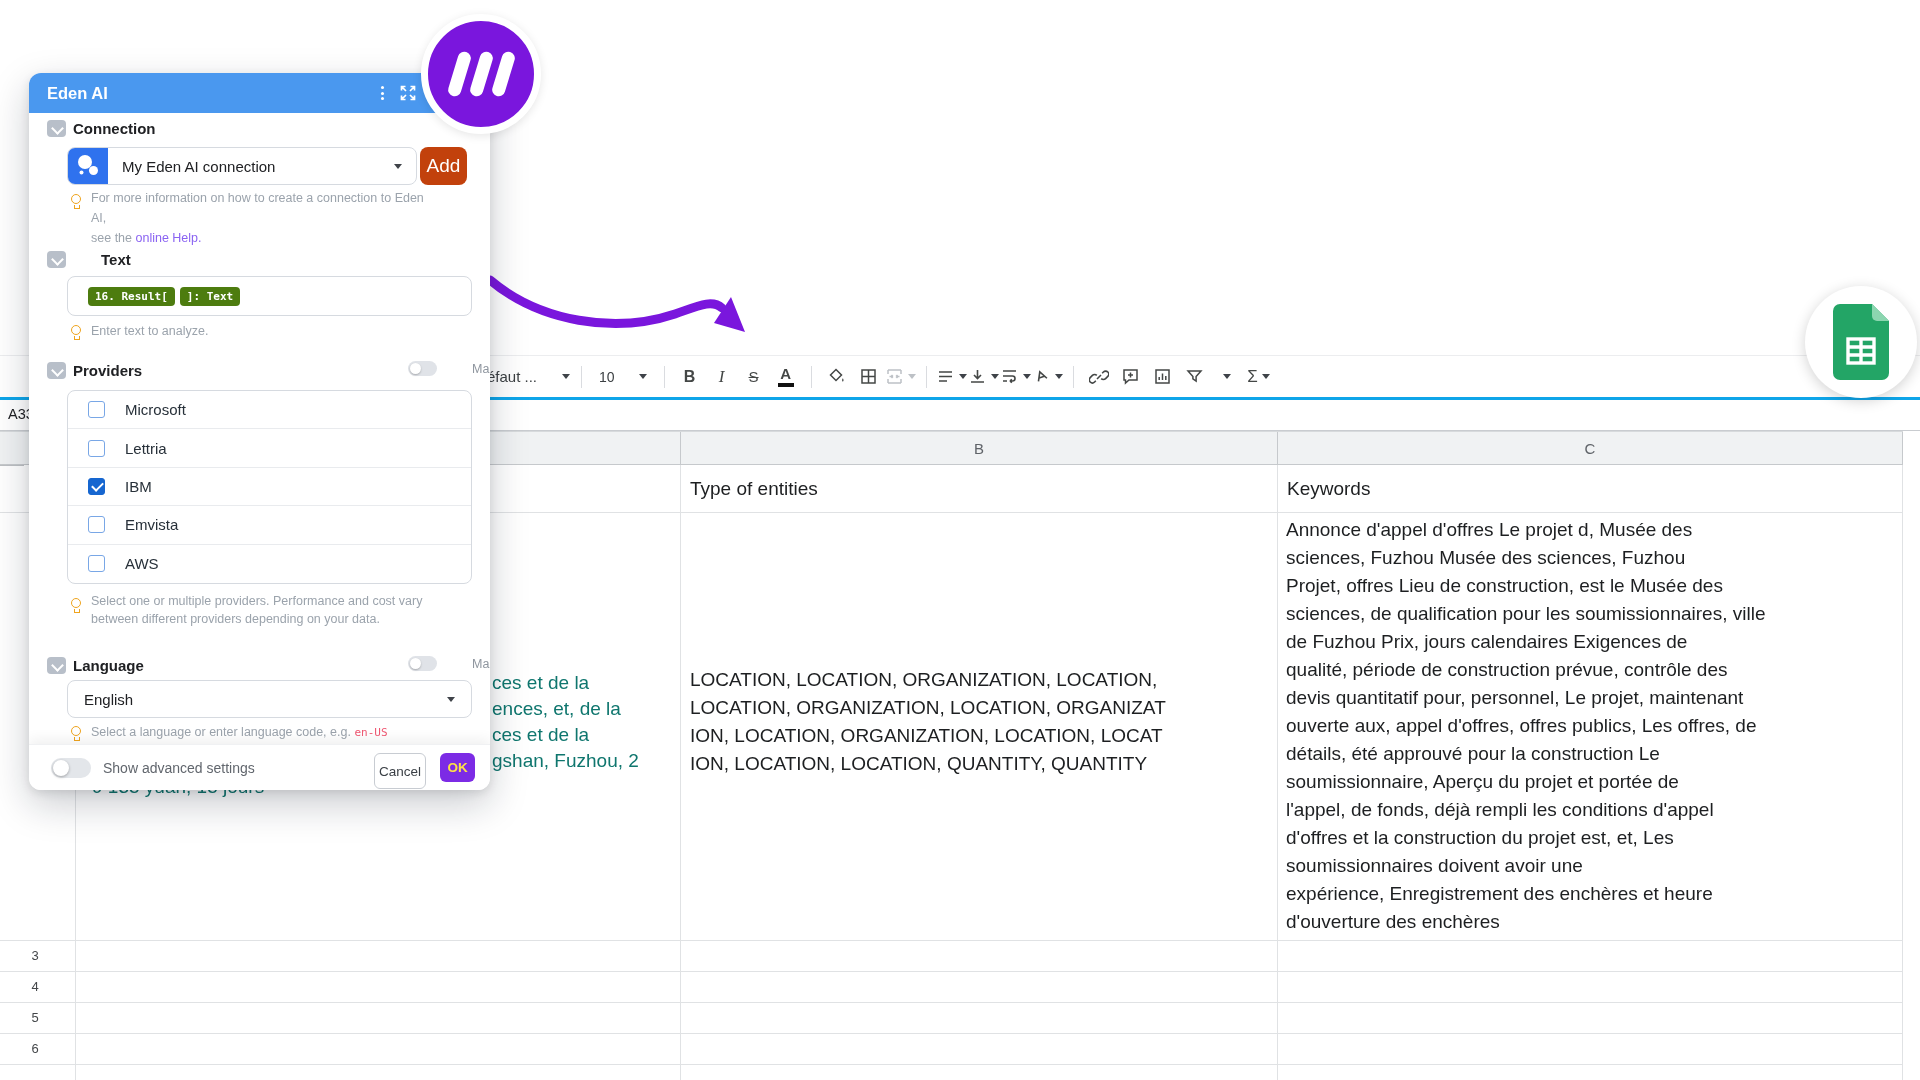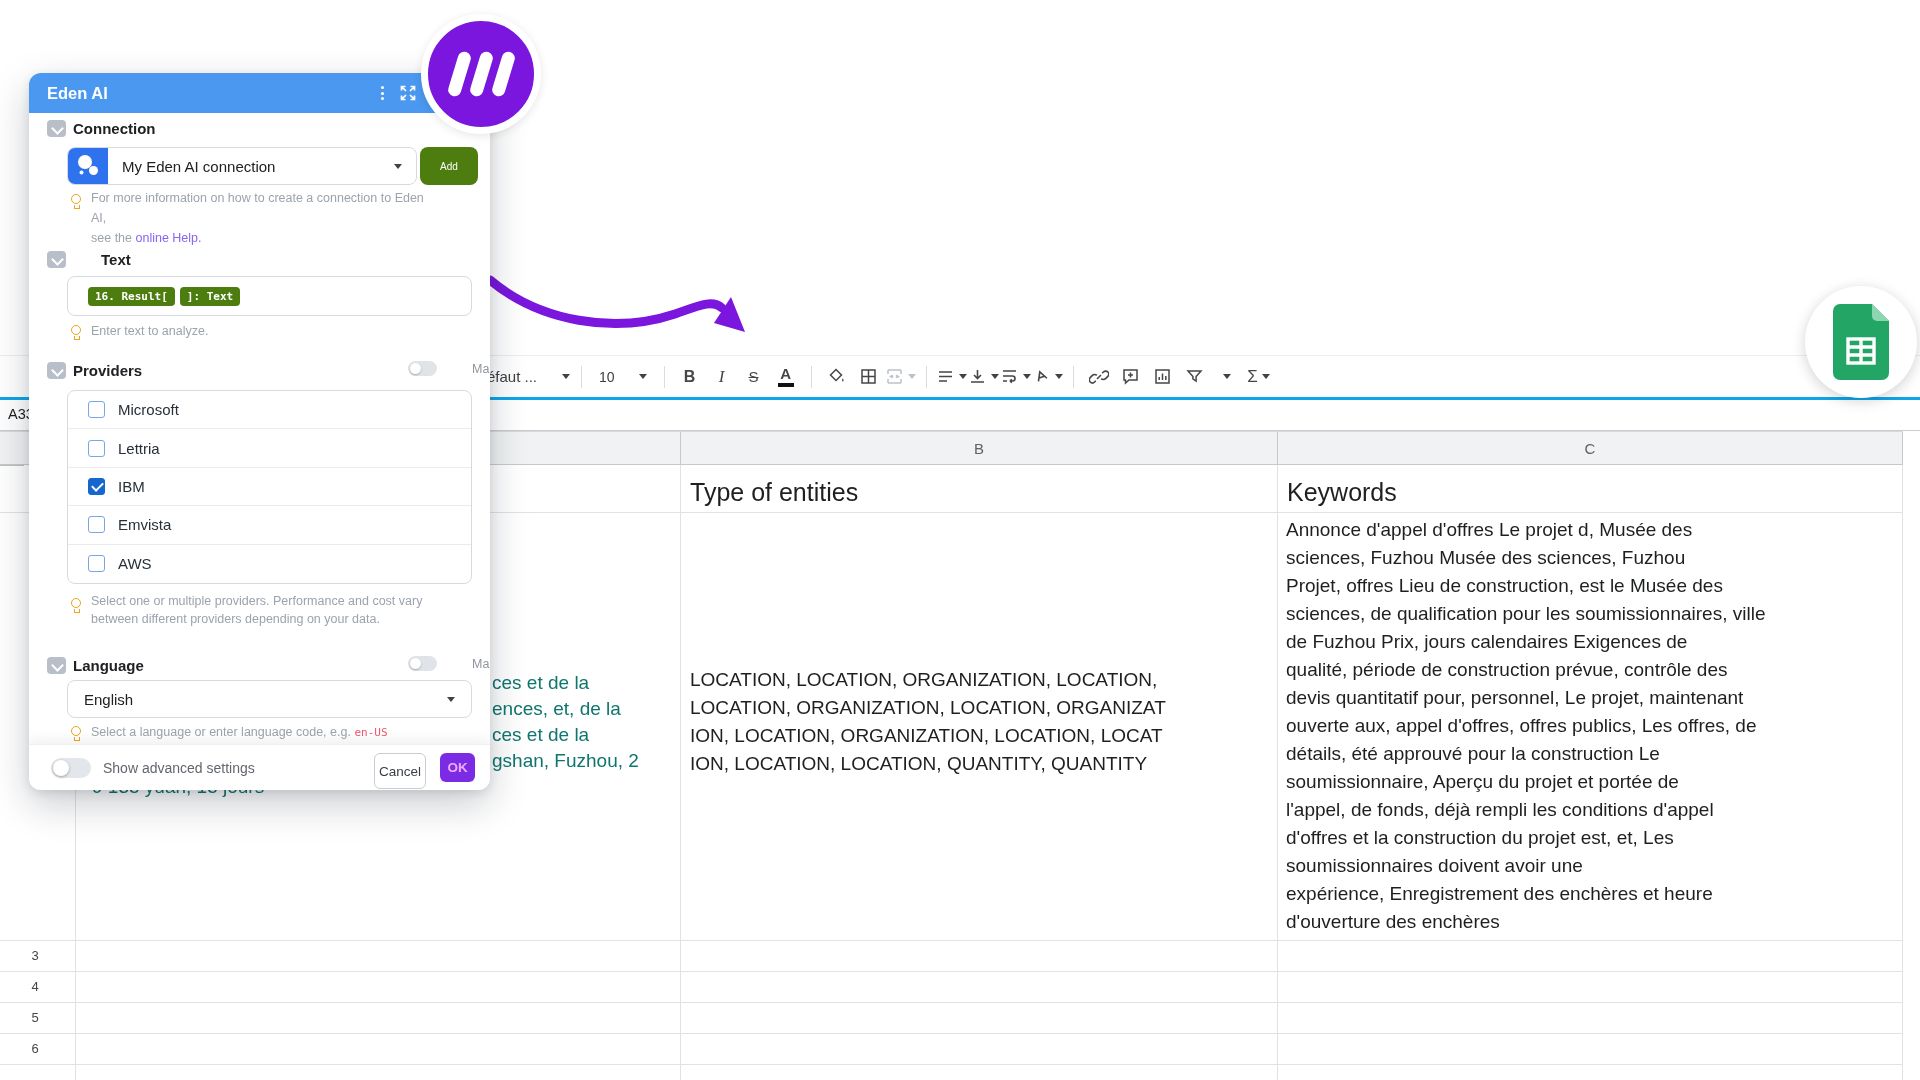--- a/index.html
+++ b/index.html
@@ -38,21 +38,21 @@
     background:#f0f2f3; border-bottom:1px solid #c6c9cc; border-top:1px solid #d7dadc; z-index:1; }
   .col-cell { position:absolute; top:0; height:33px; display:flex; align-items:center; justify-content:center;
     font-size:15px; color:#5f6368; border-left:1px solid #c6c9cc; }
   .col-b { left:680px; width:597px; } .col-c { left:1277px; width:626px; border-right:1px solid #c6c9cc; }
 
   .vline { position:absolute; top:465px; width:1px; height:615px; background:#e0e2e4; z-index:1; }
   .hline { position:absolute; left:0; width:1903px; height:1px; background:#e0e2e4; z-index:1; }
   .rownum { position:absolute; left:0; width:70px; height:25px; text-align:center; line-height:25px;
     font-size:13px; color:#44474a; z-index:1; }
 
-  .cellhead { position:absolute; top:478px; font-size:25px; color:#1d1f21; z-index:1; white-space:nowrap; }
+  .cellhead { position:absolute; top:478px; font-size:19px; color:#1d1f21; z-index:1; white-space:nowrap; }
   .cell-lines div { white-space:nowrap; }
   .b2 { position:absolute; left:690px; top:666px; width:586px; font-size:19px; line-height:28px;
     color:#1d1f21; z-index:1; }
   .c2clip { position:absolute; left:1286px; top:512px; width:612px; height:427px; overflow:hidden;
     padding-top:4px; z-index:1; }
   .c2 { font-size:19px; line-height:28px; color:#1d1f21; }
   .afrag { position:absolute; font-size:19px; color:#0f766e; z-index:1; white-space:nowrap; }
 
   .gs-badge { position:absolute; left:1805px; top:286px; width:112px; height:112px; border-radius:50%;
     background:#fff; box-shadow:0 3px 14px rgba(0,0,0,0.18); z-index:2;
@@ -77,22 +77,22 @@
 
   .conn-field { position:absolute; left:38px; top:74px; width:350px; height:38px;
     border:1px solid #d6dae0; border-radius:8px; display:flex; align-items:center; background:#fff; }
   .ed-logo { width:40px; height:36px; background:#2f72ee; border-radius:7px 0 0 7px; position:relative; flex:0 0 auto; }
   .ed-logo::before { content:''; position:absolute; left:10px; top:7px; width:14px; height:14px;
     background:#fff; border-radius:50%; }
   .ed-logo::after { content:''; position:absolute; left:21px; top:18px; width:9px; height:9px;
     background:#fff; border-radius:50%; box-shadow:-12px 2px 0 -2.5px #fff; }
   .conn-text { margin-left:14px; font-size:15px; color:#202124; flex:1; }
   .conn-field .caret { margin-right:14px; }
-  .add-btn { position:absolute; left:391px; top:74px; width:58px; height:38px; background:#4d7c0f;
-    border-radius:8px; color:#fff; font-size:10px; display:flex; align-items:center; justify-content:center; }
+  .add-btn { position:absolute; left:391px; top:74px; width:47px; height:38px; background:#c2410c;
+    border-radius:8px; color:#fff; font-size:19px; display:flex; align-items:center; justify-content:center; }
 
   .bulb { position:absolute; width:10px; height:10px; border:1.5px solid #efa41e; border-radius:50%; }
   .bulb::after { content:''; position:absolute; left:2px; top:10px; width:4px; height:3px;
     border-left:1.5px solid #efa41e; border-right:1.5px solid #efa41e; border-bottom:1.5px solid #efa41e; }
   .hint { position:absolute; font-size:12.5px; color:#9ba3ac; line-height:20px; }
   .hint a, .hint .lnk { color:#8a63f2; text-decoration:none; }
   .code { font-family:"DejaVu Sans Mono", monospace; font-size:11px; color:#ef5570; }
 
   .token-box { position:absolute; left:38px; top:203px; width:405px; height:40px;
     border:1px solid #d6dae0; border-radius:8px; display:flex; align-items:center; gap:5px; padding-left:20px; }
@@ -100,21 +100,21 @@
     font-family:"DejaVu Sans Mono", monospace; font-size:11px; font-weight:700; white-space:nowrap; }
 
   .map-ctl { position:absolute; display:flex; align-items:center; gap:7px; }
   .map-pill { width:29px; height:15px; border-radius:8px; background:#e0e3e8; position:relative; }
   .map-pill::after { content:''; position:absolute; left:2px; top:2px; width:11px; height:11px;
     background:#fff; border-radius:50%; box-shadow:0 1px 2px rgba(0,0,0,0.25); }
   .map-label { font-size:12.5px; color:#8f969f;margin-left:28px; }
 
   .prov-box { position:absolute; left:38px; top:317px; width:405px; height:194px;
     border:1px solid #d6dae0; border-radius:8px; display:grid; grid-template-rows:repeat(5,1fr); overflow:hidden; }
-  .prov-row { display:flex; align-items:center; padding-left:20px; gap:13px; border-bottom:1px solid #e9ebee; }
+  .prov-row { display:flex; align-items:center; padding-left:20px; gap:20px; border-bottom:1px solid #e9ebee; }
   .prov-row:last-child { border-bottom:none; }
   .cbx { width:17px; height:17px; border:1.5px solid #79a7e6; border-radius:3px; background:#fff; position:relative; }
   .cbx.on { background:#1666d0; border-color:#1666d0; }
   .cbx.on::after { content:''; position:absolute; left:4.5px; top:1.5px; width:5px; height:9px;
     border-right:2px solid #fff; border-bottom:2px solid #fff; transform:rotate(45deg); }
   .prov-label { font-size:15px; color:#273039; }
 
   .lang-select { position:absolute; left:38px; top:607px; width:405px; height:38px;
     border:1px solid #d6dae0; border-radius:8px; display:flex; align-items:center;
     justify-content:space-between; padding:0 16px; font-size:15px; color:#202124; }
@@ -124,21 +124,21 @@
     display:flex; align-items:center; }
   .big-toggle { width:40px; height:20px; border-radius:10px; background:#e3e6ea; position:relative;
     margin-left:22px; flex:0 0 auto; }
   .big-toggle::after { content:''; position:absolute; left:2px; top:2px; width:16px; height:16px;
     background:#fff; border-radius:50%; box-shadow:0 1px 3px rgba(0,0,0,0.3); }
   .adv-label { margin-left:12px; font-size:14px; color:#61666d; }
   .cancel-btn { position:absolute; left:345px; top:8px; width:52px; height:36px; background:#fff;
     border:1px solid #c8ccd2; border-radius:6px; font-size:13.5px; color:#3b4046;
     display:flex; align-items:center; justify-content:center; }
   .ok-btn { position:absolute; left:411px; top:8px; width:35px; height:29px; background:#7c2be5;
-    border-radius:6px; font-size:13.5px; font-weight:700; color:#f0abfc;
+    border-radius:6px; font-size:13.5px; font-weight:700; color:#fde047;
     display:flex; align-items:center; justify-content:center; }
 
   
   .make-badge { position:absolute; left:421px; top:14px; width:120px; height:120px; border-radius:50%;
     background:#7a16dd; border:7px solid #fff; z-index:4; display:flex; align-items:center;
     justify-content:center; gap:9px; box-shadow:0 2px 10px rgba(0,0,0,0.10); }
   .make-bar { width:13px; height:46px; background:#fff; border-radius:6.5px; transform:rotate(17deg); }
   .arrow-svg { position:absolute; left:470px; top:252px; z-index:2; }
 </style>
 </head>

